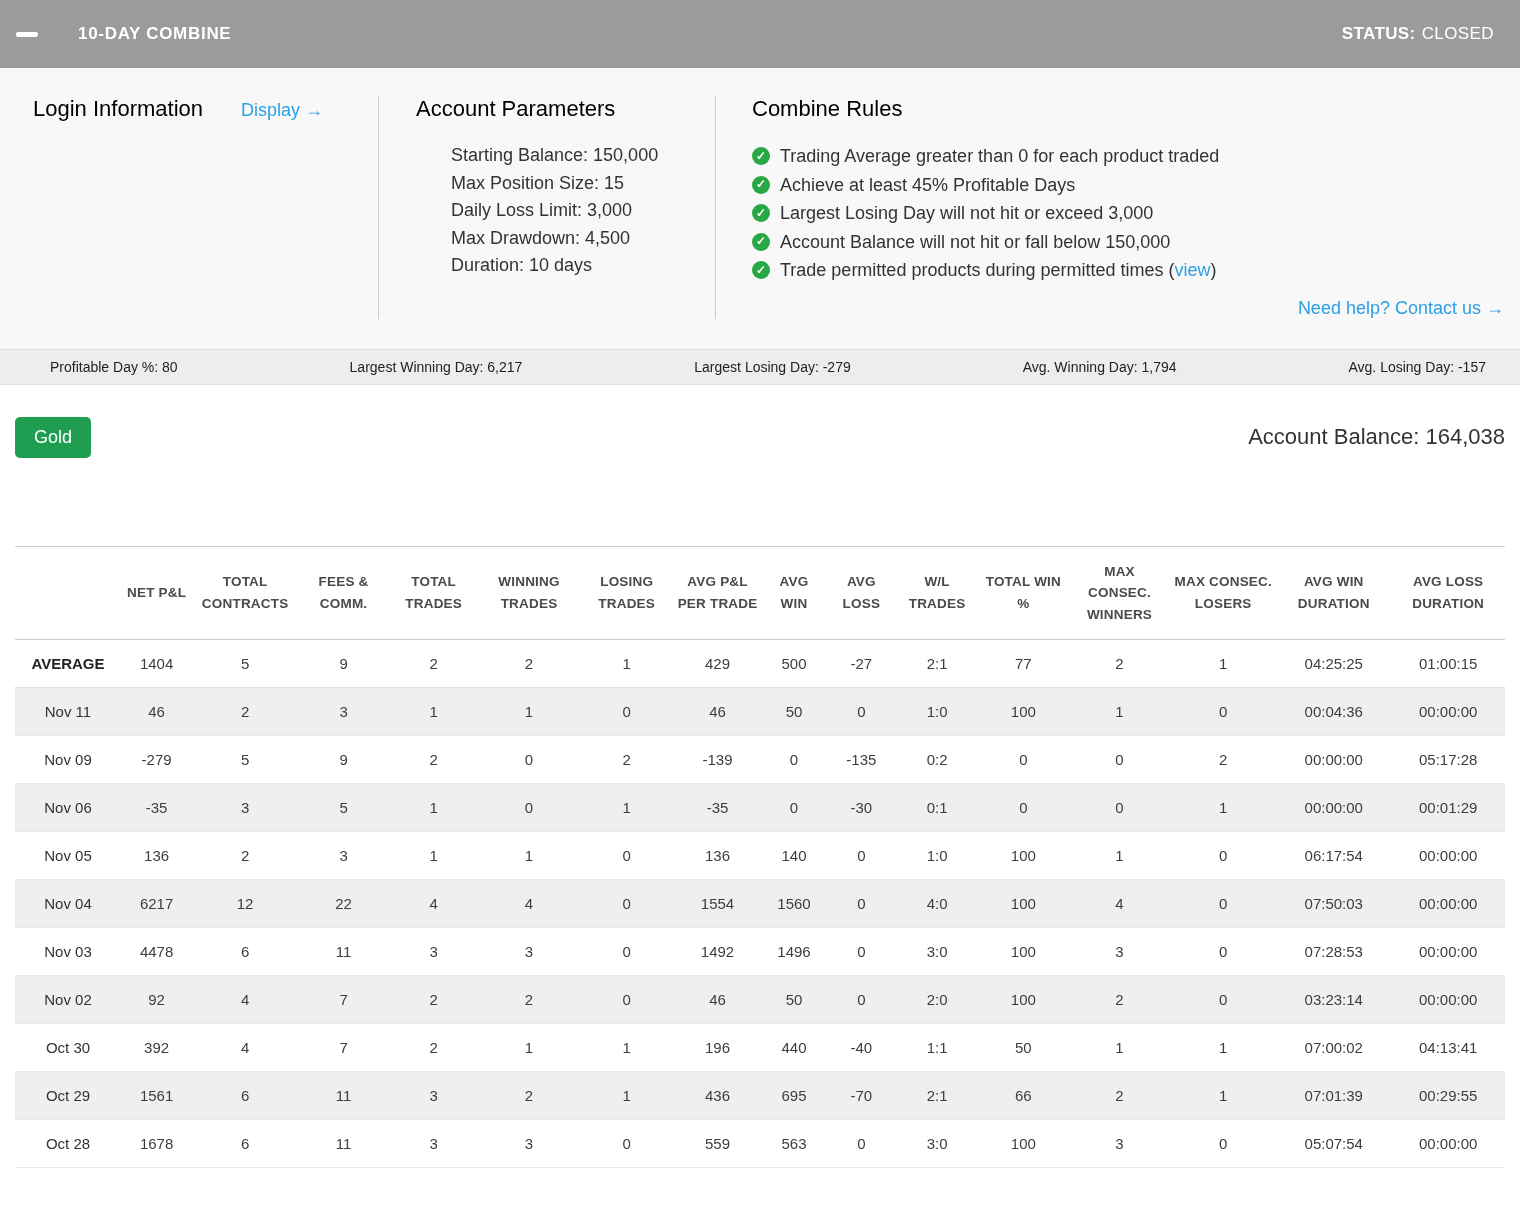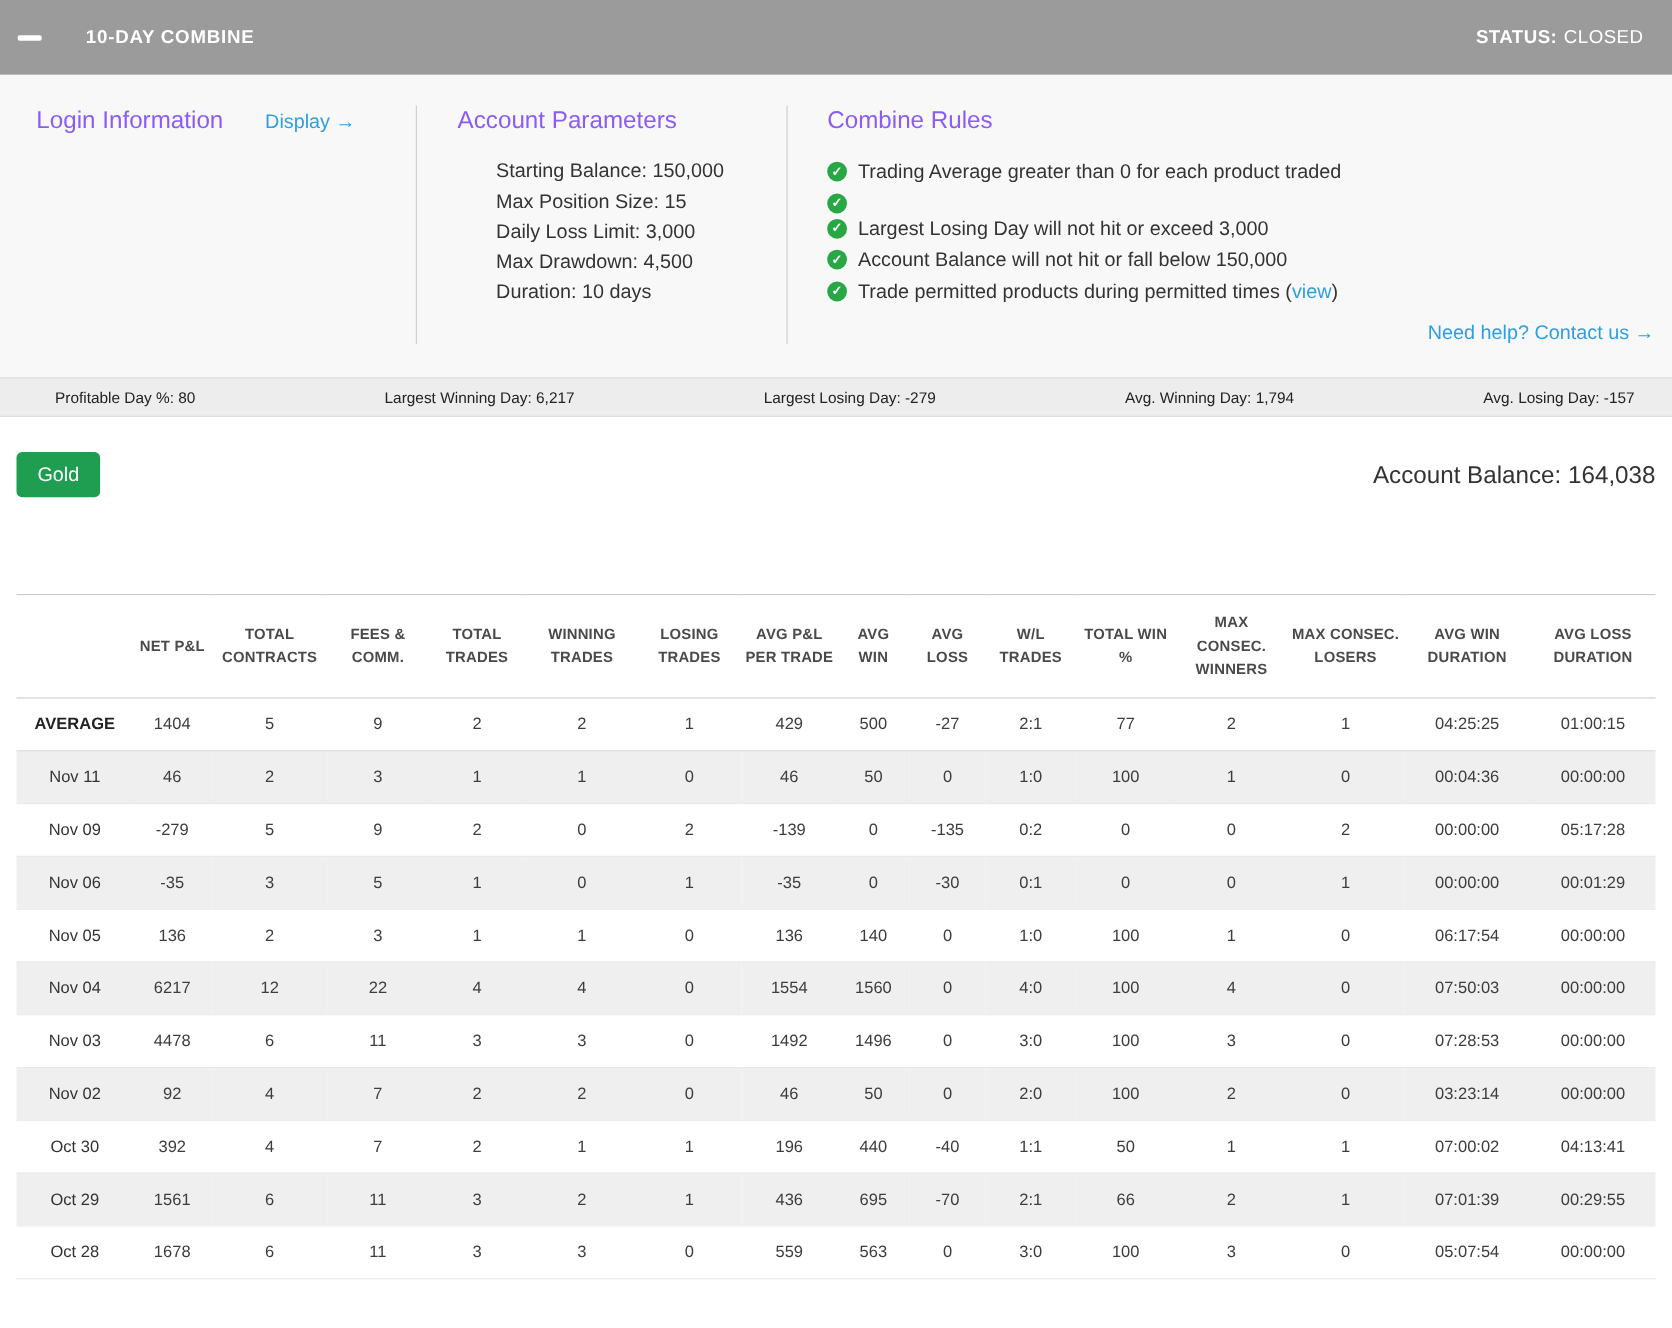--- a/index.html
+++ b/index.html
@@ -33,21 +33,21 @@
   
   .info-panel {
     display: flex;
     background: #f8f8f8;
     padding: 28px 0 30px;
   }
   .col-login { width: 378px; padding: 0 0 0 33px; }
   .col-head { display: flex; align-items: baseline; gap: 38px; }
   .col-params { width: 337px; border-left: 1px solid #ccc; padding: 0 20px 0 37px; }
   .col-rules { flex: 1; border-left: 1px solid #ccc; padding: 0 16px 0 36px; }
-  .section-title { font-size: 22px; font-weight: normal; color: #8b5cf6; }
+  .section-title { font-size: 22px; font-weight: normal; color: #000000; }
   .col-params .section-title, .col-rules .section-title { margin-bottom: 20px; }
   .param-line { font-size: 18px; line-height: 27.5px; color: #333; margin-left: 35px; }
   .rule { display: flex; align-items: flex-start; gap: 10px; font-size: 18px; line-height: 28.5px; color: #333; }
   .check {
     width: 18px; height: 18px; border-radius: 50%;
     background: #28a745; color: #fff;
     font-size: 12px; font-weight: bold;
     display: flex; align-items: center; justify-content: center;
     margin-top: 5px; flex: 0 0 auto;
   }
@@ -151,20 +151,21 @@
     </div>
     <div class="col-rules">
       <h2 class="section-title">Combine Rules</h2>
       <div>
           <div class="rule">
             <span class="check">✓</span>
             <span class="rule-text">Trading Average greater than 0 for each product traded</span>
           </div>
           <div class="rule">
             <span class="check">✓</span>
+            <span class="rule-text">Achieve at least 45% Profitable Days</span>
           </div>
           <div class="rule">
             <span class="check">✓</span>
             <span class="rule-text">Largest Losing Day will not hit or exceed 3,000</span>
           </div>
           <div class="rule">
             <span class="check">✓</span>
             <span class="rule-text">Account Balance will not hit or fall below 150,000</span>
           </div>
           <div class="rule">

